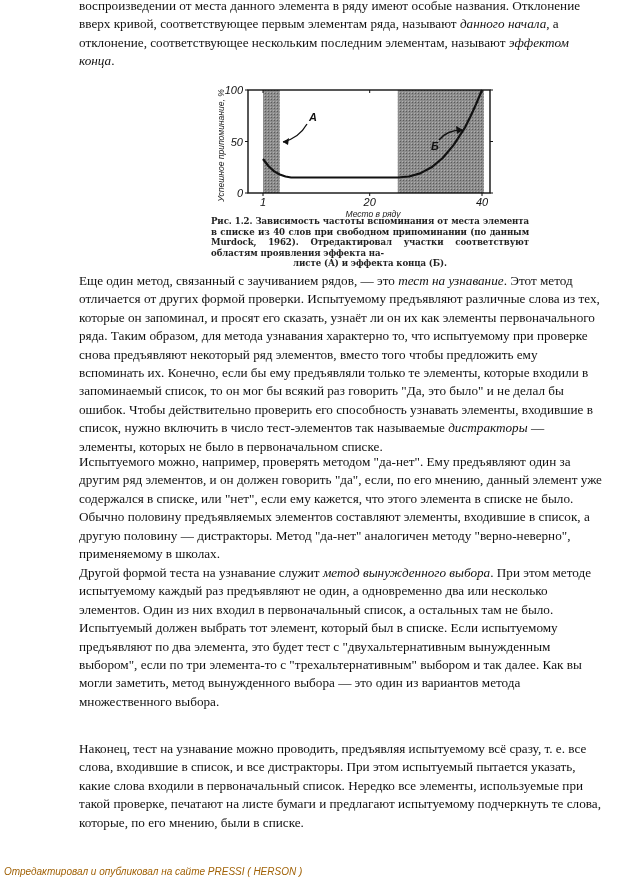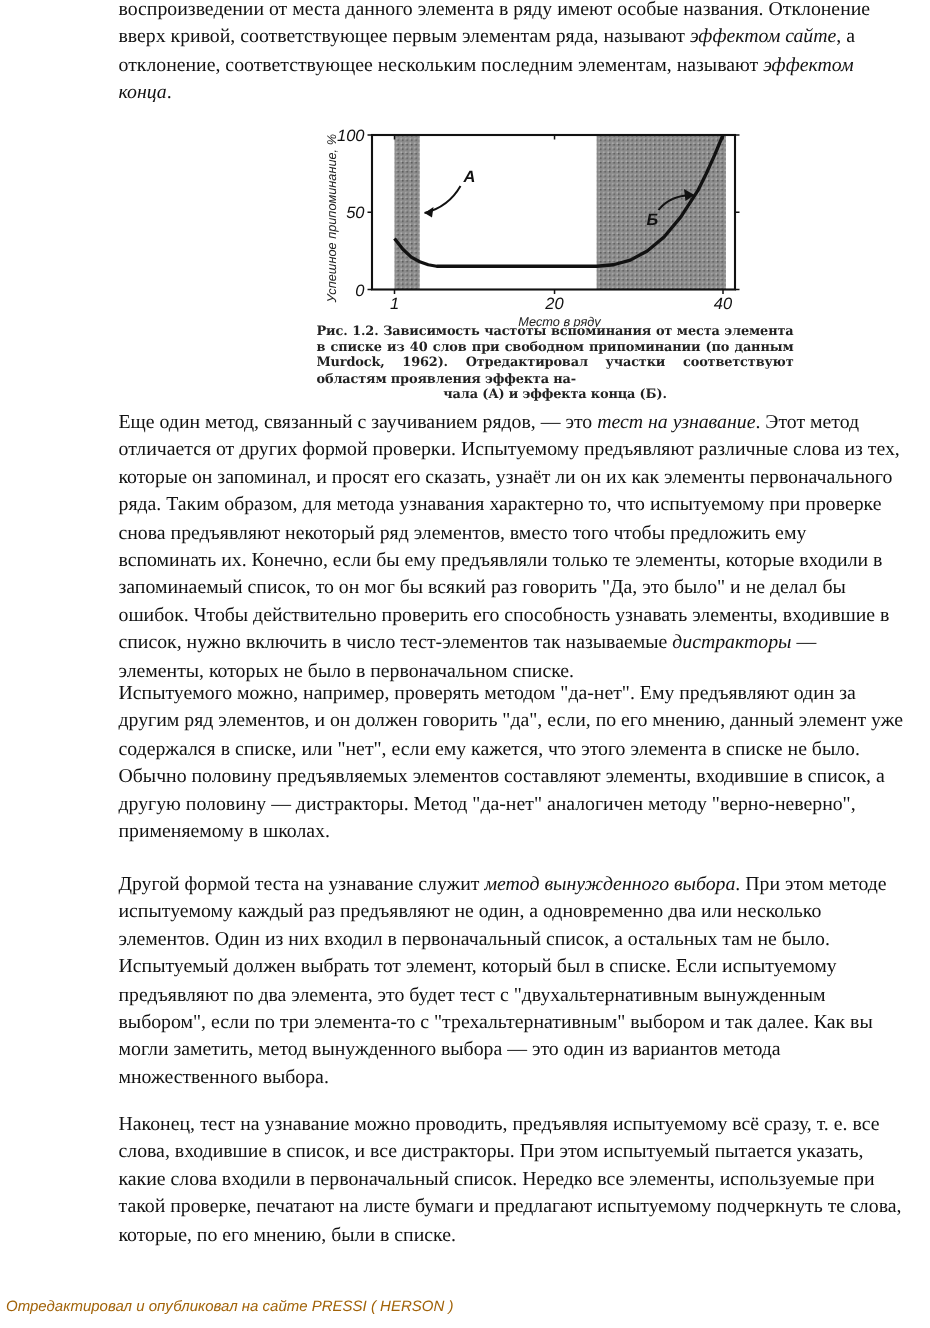--- a/index.html
+++ b/index.html
@@ -5,34 +5,34 @@
   html, body { margin: 0; padding: 0; background: #ffffff; }
   body { width: 620px; height: 885px; position: relative; overflow: hidden;
          font-family: "Liberation Serif", "DejaVu Serif", serif; color: #111; }
   .page { position: absolute; left: 79px; top: 0; width: 525px; }
   .para { font-size: 13.2px; line-height: 18.4px; margin: 0; }
   .para i { font-style: italic; }
   #p0 { position: absolute; top: -3px; left: 0; width: 525px; }
   #figure { position: absolute; left: 120px; top: 78px; width: 330px; height: 190px; }
   #p1 { position: absolute; top: 272px; left: 0; }
   #p2 { position: absolute; top: 453px; left: 0; }
-  #p3 { position: absolute; top: 580px; left: 0; }
+  #p3 { position: absolute; top: 564px; left: 0; }
   #p4 { position: absolute; top: 704px; left: 0; margin-top: 36px; }
   .caption { position: absolute; left: 12px; top: 138px; width: 318px;
              font-family: "DejaVu Serif", serif; font-size: 8.6px; line-height: 10.6px;
              color: #222; font-weight: bold; text-align: justify; letter-spacing: -0.1px; }
   .caption .c4 { display: block; text-align: center; }
   .footer { position: absolute; left: 4px; top: 866px; font-family: "Liberation Sans", sans-serif;
             font-style: italic; font-size: 10px; color: #a16207; }
 </style>
 </head>
 <body>
 
 <div class="page">
-  <p class="para" id="p0"><span>воспроизведении от места данного элемента в ряду имеют особые названия. Отклонение вверх кривой, соответствующее первым элементам ряда, называют </span><i>эффектом сайте</i><span>, а отклонение, соответствующее нескольким последним элементам, называют </span><i>эффектом конца</i><span>.</span></p>
+  <p class="para" id="p0"><span>воспроизведении от места данного элемента в ряду имеют особые названия. Отклонение вверх кривой, соответствующее первым элементам ряда, называют </span><i>данного начала</i><span>, а отклонение, соответствующее нескольким последним элементам, называют </span><i>эффектом конца</i><span>.</span></p>
 
   <div id="figure">
     <svg id="chart" width="330" height="140">
       <defs>
         <pattern id="hatch" width="3" height="3" patternUnits="userSpaceOnUse">
           <rect width="3" height="3" fill="#8c8c8c"></rect>
           <rect width="1" height="1" fill="#5a5a5a"></rect>
           <rect x="2" y="2" width="1" height="1" fill="#b0b0b0"></rect>
         </pattern>
       </defs>
@@ -66,21 +66,21 @@
           <path d="M 84 64 L 90 60 L 89 67 Z" fill="#111"></path>
           <text x="232" y="72" font-size="11" font-family="Liberation Sans, sans-serif" font-style="italic" font-weight="bold" fill="#111">Б</text>
           <path d="M 240 62 Q 248 52 263 52" fill="none" stroke="#111" stroke-width="1.3"></path>
           <path d="M 264 52 L 257 48 L 258 56 Z" fill="#111"></path>
         </g>
     </svg>
     <div class="caption">
       <span>Рис. 1.2. Зависимость частоты вспоминания от места элемента в списке</span>
       <span>из 40 слов при свободном припоминании (по данным Murdock, 1962).</span>
       <span>Отредактировал участки соответствуют областям проявления эффекта на-</span>
-      <span class="c4">чала (А) и эффекта конца (Б).</span>
+      <span class="c4">листе (А) и эффекта конца (Б).</span>
     </div>
   </div>
 
   <p class="para" id="p1"><span>Еще один метод, связанный с заучиванием рядов, — это </span><i>тест на узнавание</i><span>. Этот метод отличается от других формой проверки. Испытуемому предъявляют различные слова из тех, которые он запоминал, и просят его сказать, узнаёт ли он их как элементы первоначального ряда. Таким образом, для метода узнавания характерно то, что испытуемому при проверке снова предъявляют некоторый ряд элементов, вместо того чтобы предложить ему вспоминать их. Конечно, если бы ему предъявляли только те элементы, которые входили в запоминаемый список, то он мог бы всякий раз говорить "Да, это было" и не делал бы ошибок. Чтобы действительно проверить его способность узнавать элементы, входившие в список, нужно включить в число тест-элементов так называемые </span><i>дистракторы</i><span> — элементы, которых не было в первоначальном списке.</span></p>
   <p class="para" id="p2"><span>Испытуемого можно, например, проверять методом "да-нет". Ему предъявляют один за другим ряд элементов, и он должен говорить "да", если, по его мнению, данный элемент уже содержался в списке, или "нет", если ему кажется, что этого элемента в списке не было. Обычно половину предъявляемых элементов составляют элементы, входившие в список, а другую половину — дистракторы. Метод "да-нет" аналогичен методу "верно-неверно", применяемому в школах.</span></p>
   <p class="para" id="p3"><span>Другой формой теста на узнавание служит </span><i>метод вынужденного выбора</i><span>. При этом методе испытуемому каждый раз предъявляют не один, а одновременно два или несколько элементов. Один из них входил в первоначальный список, а остальных там не было. Испытуемый должен выбрать тот элемент, который был в списке. Если испытуемому предъявляют по два элемента, это будет тест с "двухальтернативным вынужденным выбором", если по три элемента-то с "трехальтернативным" выбором и так далее. Как вы могли заметить, метод вынужденного выбора — это один из вариантов метода множественного выбора.</span></p>
   <p class="para" id="p4"><span>Наконец, тест на узнавание можно проводить, предъявляя испытуемому всё сразу, т. е. все слова, входившие в список, и все дистракторы. При этом испытуемый пытается указать, какие слова входили в первоначальный список. Нередко все элементы, используемые при такой проверке, печатают на листе бумаги и предлагают испытуемому подчеркнуть те слова, которые, по его мнению, были в списке.</span></p>
 </div>
 
 <div class="footer">Отредактировал и опубликовал на сайте PRESSI ( HERSON )</div>

